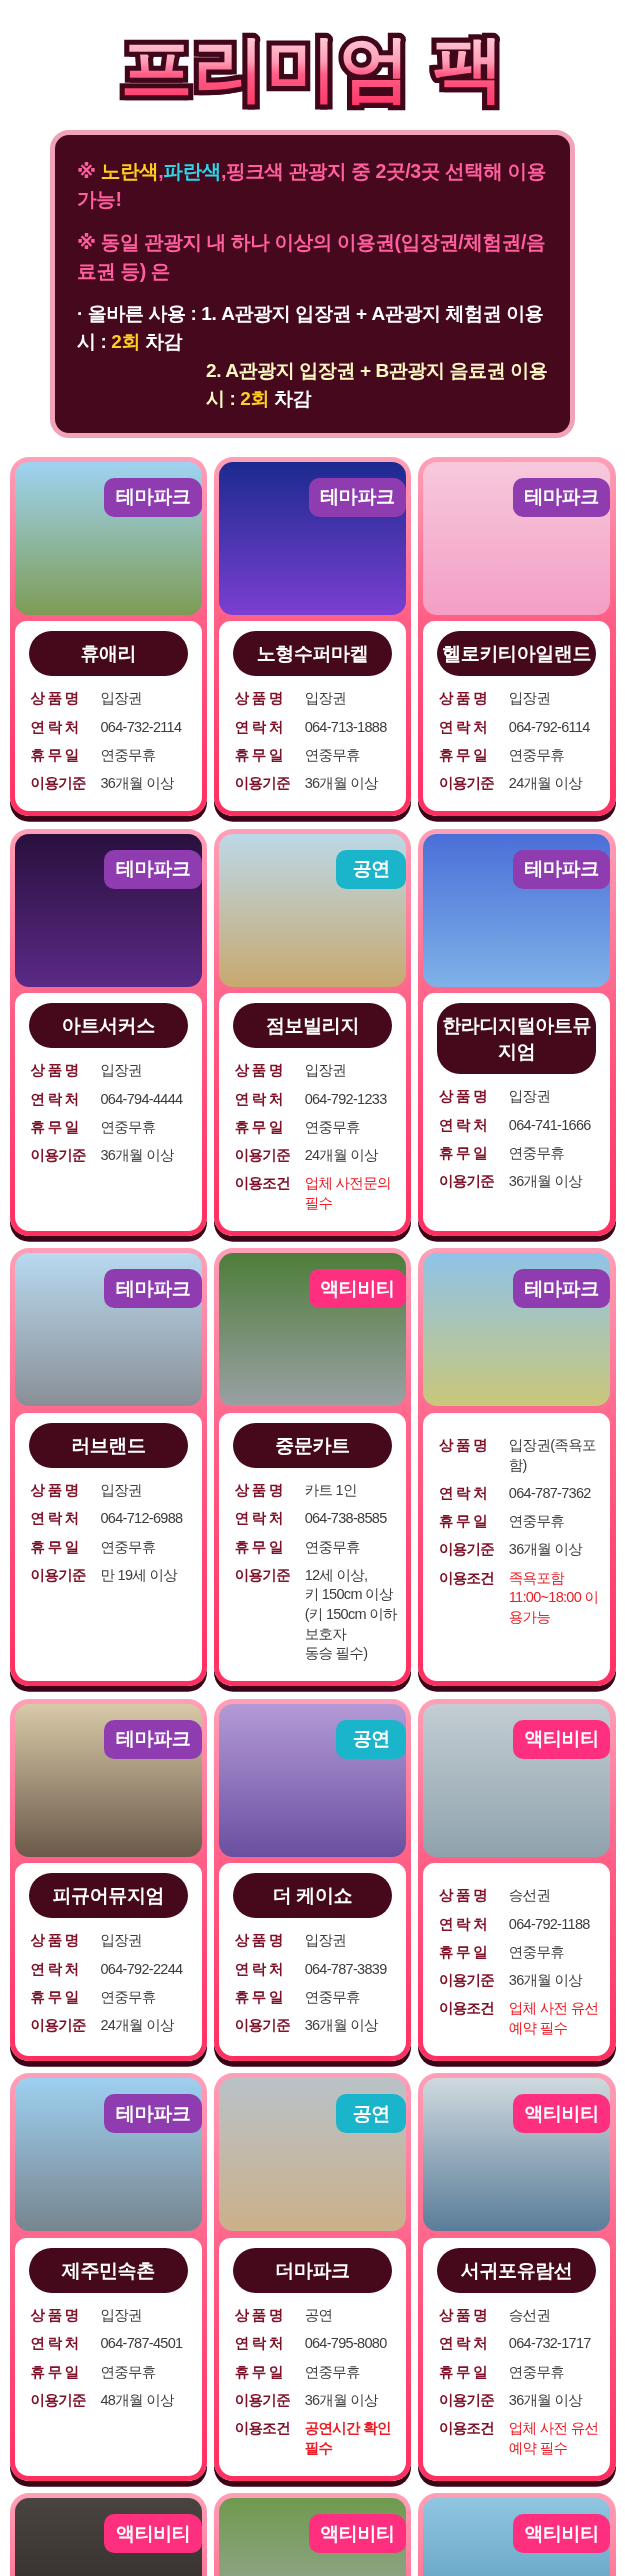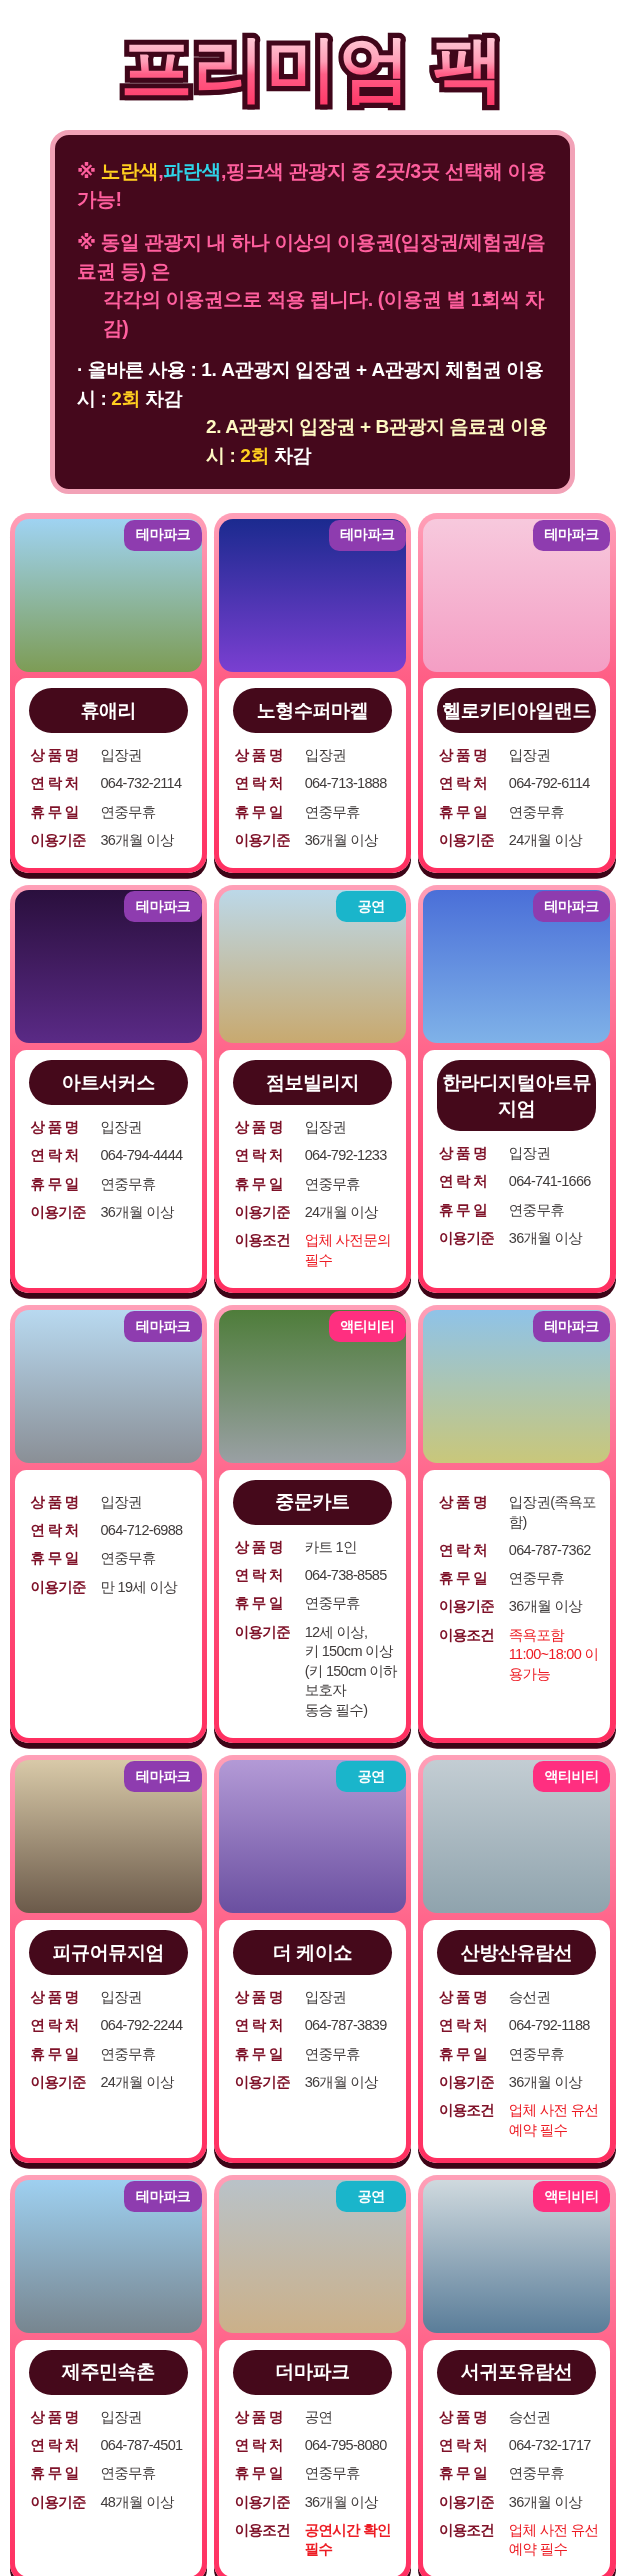--- a/index.html
+++ b/index.html
@@ -71,27 +71,27 @@
     box-sizing:border-box;
   }
   .photo{
     position:relative;
     height:153px;
     border-radius:14px;
     overflow:hidden;
   }
   .badge{
     position:absolute;
-    top:1px;right:0;
+    top:16px;right:0;
     min-width:70px;
     padding:6.5px 11.6px;
     box-sizing:border-box;
     border-radius:10.2px 13px 10.2px 10.2px;
     color:#ffffff;
-    font-size:14px;
+    font-size:19px;
     font-weight:800;
     text-align:center;
     letter-spacing:-0.4px;
   }
   .body{
     flex:1;
     margin-top:6.5px;
     background:#ffffff;
     border-radius:11.6px 11.6px 14px 14px;
     padding:10.2px 7.3px 8.7px;
@@ -140,21 +140,20 @@
   <div class="bubble">
     <span class="stroke" aria-hidden="true">프리미엄 팩</span>
     <span class="fill">프리미엄 팩</span>
   </div>
 </div>
 
 <div class="notice">
   <div class="n-line"><span style="color: rgb(255, 95, 158);">※ </span><span style="color: rgb(255, 207, 31);">노란색</span><span style="color: rgb(255, 95, 158);">,</span><span style="color: rgb(47, 212, 232);">파란색</span><span style="color: rgb(255, 95, 158);">,핑크색 관광지 중 2곳/3곳 선택해 이용 가능!</span></div>
   <div class="n-gap"></div>
   <div class="n-line" style="color: rgb(255, 95, 158);">※ 동일 관광지 내  하나 이상의  이용권(입장권/체험권/음료권 등) 은</div>
-  <div class="n-line n-indent" style="color: rgb(255, 95, 158);">각각의 이용권으로 적용 됩니다. (이용권 별 1회씩 차감)</div>
   <div class="n-gap"></div>
   <div>
       <div class="usage"><span style="color: rgb(255, 255, 255);">· 올바른 사용 : 1. A관광지 입장권 + A관광지 체험권 이용시 : </span><span style="color: rgb(255, 207, 31);">2회</span><span style="color: rgb(255, 255, 255);"> 차감</span></div>
       <div class="usage u-indent"><span style="color: #fef9c3;">2. A관광지 입장권 + B관광지 음료권 이용시 : </span><span style="color: rgb(255, 207, 31);">2회</span><span style="color: rgb(255, 255, 255);"> 차감</span></div>
     </div>
 </div>
 
 <div class="grid">
     <div class="card">
       <div class="photo" style="background: linear-gradient(rgb(159, 211, 242) 0%, rgb(125, 156, 85) 100%);">
@@ -314,20 +313,21 @@
             <div class="dvalue">36개월 이상</div>
           </div>
         </div>
       </div>
     </div>
     <div class="card">
       <div class="photo" style="background: linear-gradient(rgb(184, 217, 240) 0%, rgb(138, 143, 150) 100%);">
         <div class="badge" style="background: rgb(142, 60, 175);">테마파크</div>
       </div>
       <div class="body">
+        <div class="pill">러브랜드</div>
         <div class="details">
           <div class="drow">
             <div class="dlabel">상 품 명</div>
             <div class="dvalue">입장권</div>
           </div>
           <div class="drow">
             <div class="dlabel">연 락 처</div>
             <div class="dvalue">064-712-6988</div>
           </div>
           <div class="drow">
@@ -446,21 +446,20 @@
             <div class="dvalue">36개월 이상</div>
           </div>
         </div>
       </div>
     </div>
     <div class="card">
       <div class="photo" style="background: linear-gradient(rgb(195, 205, 211) 0%, rgb(143, 163, 173) 100%);">
         <div class="badge" style="background: rgb(255, 47, 128);">액티비티</div>
       </div>
       <div class="body">
-        <div class="pill">산방산유람선</div>
         <div class="details">
           <div class="drow">
             <div class="dlabel">상 품 명</div>
             <div class="dvalue">승선권</div>
           </div>
           <div class="drow">
             <div class="dlabel">연 락 처</div>
             <div class="dvalue">064-792-1188</div>
           </div>
           <div class="drow">

